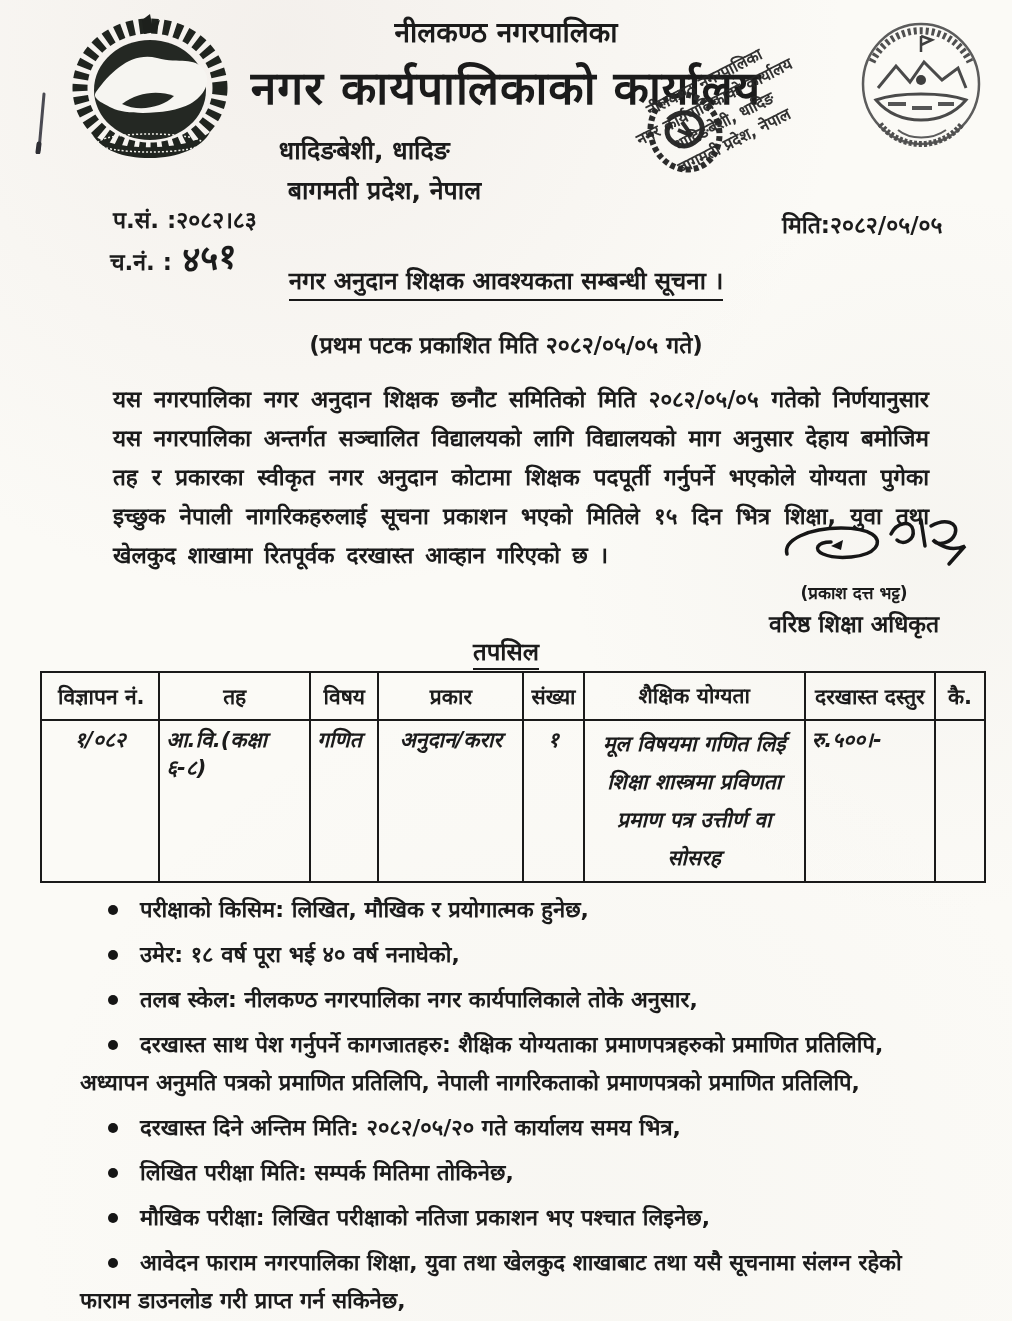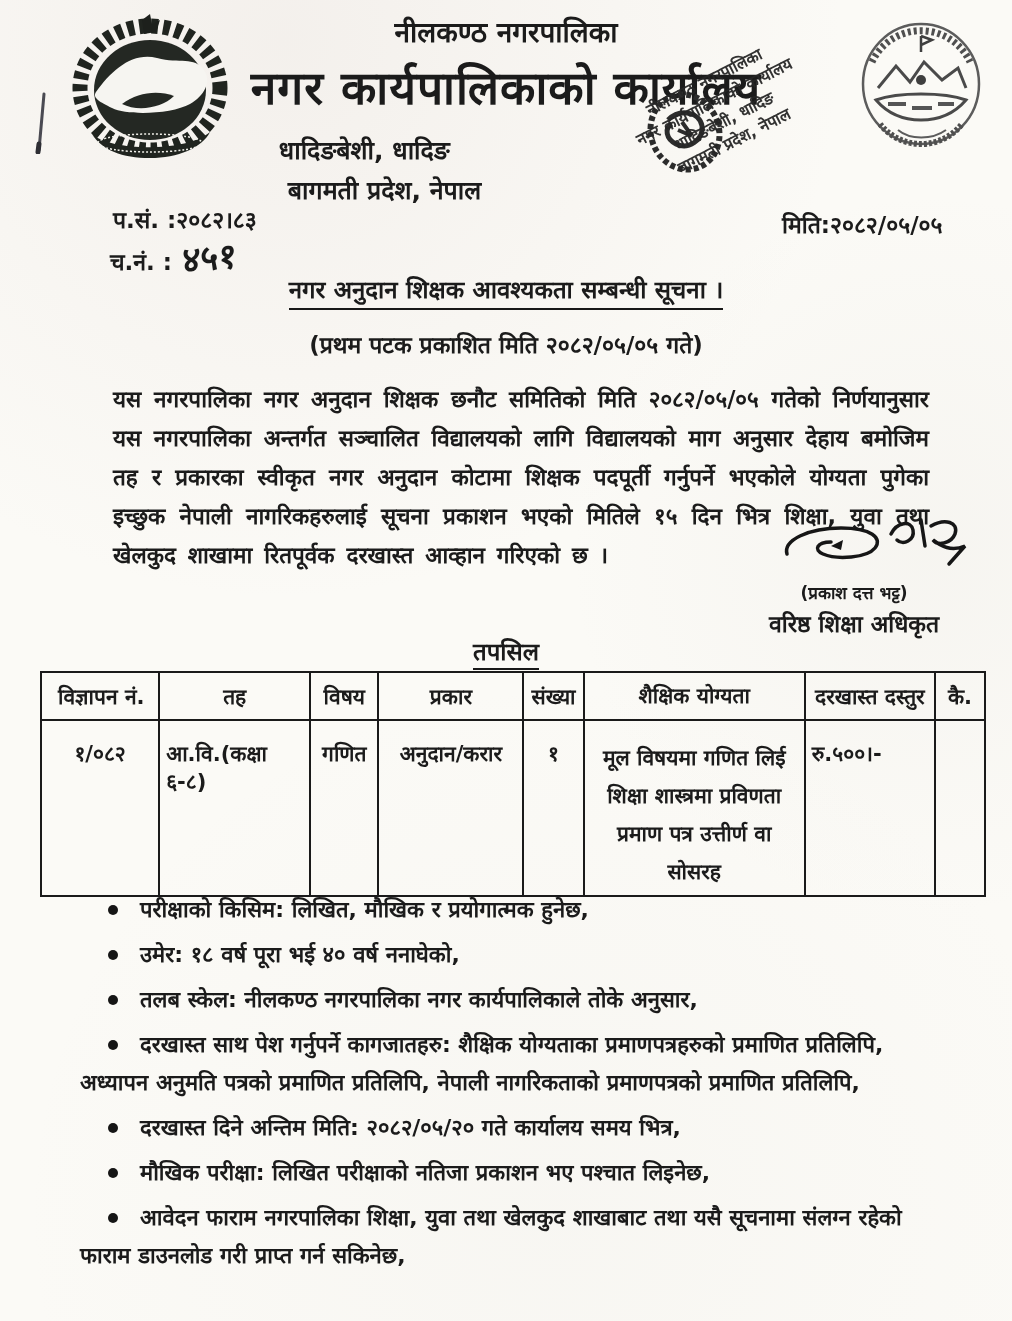--- a/index.html
+++ b/index.html
@@ -56,21 +56,21 @@
   .ref-ps  { position:absolute; top:203px; left:113px; font-size:23px; font-weight:700; }
   .ref-ch  { position:absolute; top:243px; left:110px; font-size:23px; font-weight:700; }
   .ref-ch-no {
     display:inline-block; font-size:35px; font-weight:700;
     transform:rotate(-5deg) skewX(-6deg); margin-left:10px; line-height:30px;
   }
   .ref-date { position:absolute; top:208px; left:782px; font-size:23px; font-weight:700; }
 
   
   .notice-title {
-    position:absolute; top:272px; left:0; width:100%;
+    position:absolute; top:263px; left:0; width:100%;
     text-align:center; font-size:24px; font-weight:700;
   }
   .notice-title span {
     border-bottom:2.5px solid #181818; padding-bottom:4px;
   }
   .notice-subtitle {
     position:absolute; top:328px; left:0; width:100%;
     text-align:center; font-size:23px; font-weight:700;
   }
   .notice-body {
@@ -97,24 +97,24 @@
   table.notice-table {
     position:absolute; top:671px; left:40px; width:946px;
     border-collapse:collapse; table-layout:fixed;
     font-size:21px; font-weight:600;
   }
   table.notice-table th, table.notice-table td {
     border:2.4px solid #1a1a1a; padding:4px 6px;
   }
   table.notice-table th { font-weight:700; height:46px; text-align:center; }
   table.notice-table th.th-left { text-align:left; padding-left:16px; }
-  table.notice-table td { height:160px; vertical-align:top; padding-top:18px; }
+  table.notice-table td { height:160px; vertical-align:top; padding-top:4px;font-style:italic; }
   .c-ad   { width:118px; text-align:center; }
   .c-lvl  { width:151px; text-align:left; }
-  .c-sub  { width:68px;  text-align:center; }
+  .c-sub  { width:68px;  }
   .c-type { width:145px; text-align:center; }
   .c-num  { width:60px;  text-align:center;border-radius:6px; }
   .c-qual { width:221px; text-align:center; line-height:38px; }
   .c-fee  { width:130px; text-align:left; }
   .c-rem  { width:50px; }
 
   
   .bullets {
     position:absolute; top:891px; left:80px; width:858px;
     list-style:none; font-size:22px; font-weight:600;
@@ -225,17 +225,18 @@
       </tr>
     </tbody>
   </table>
 
   <ul class="bullets">
     <li><span class="dot"></span><span>परीक्षाको किसिम: लिखित, मौखिक र प्रयोगात्मक हुनेछ,</span></li>
     <li><span class="dot"></span><span>उमेर: १८ वर्ष पूरा भई ४० वर्ष ननाघेको,</span></li>
     <li><span class="dot"></span><span>तलब स्केल: नीलकण्ठ नगरपालिका नगर कार्यपालिकाले तोके अनुसार,</span></li>
     <li><span class="dot"></span><span>दरखास्त साथ पेश गर्नुपर्ने कागजातहरु: शैक्षिक योग्यताका प्रमाणपत्रहरुको प्रमाणित प्रतिलिपि, अध्यापन अनुमति पत्रको प्रमाणित प्रतिलिपि, नेपाली नागरिकताको प्रमाणपत्रको प्रमाणित प्रतिलिपि,</span></li>
     <li><span class="dot"></span><span>दरखास्त दिने अन्तिम मिति: २०८२/०५/२० गते कार्यालय समय भित्र,</span></li>
+    <li><span class="dot"></span><span>लिखित परीक्षा मिति: सम्पर्क मितिमा तोकिनेछ,</span></li>
     <li><span class="dot"></span><span>मौखिक परीक्षा: लिखित परीक्षाको नतिजा प्रकाशन भए पश्चात लिइनेछ,</span></li>
     <li><span class="dot"></span><span>आवेदन फाराम नगरपालिका शिक्षा, युवा तथा खेलकुद शाखाबाट तथा यसै सूचनामा संलग्न रहेको फाराम डाउनलोड गरी प्राप्त गर्न सकिनेछ,</span></li>
   </ul>
 
 </div>
 
 </body></html>

